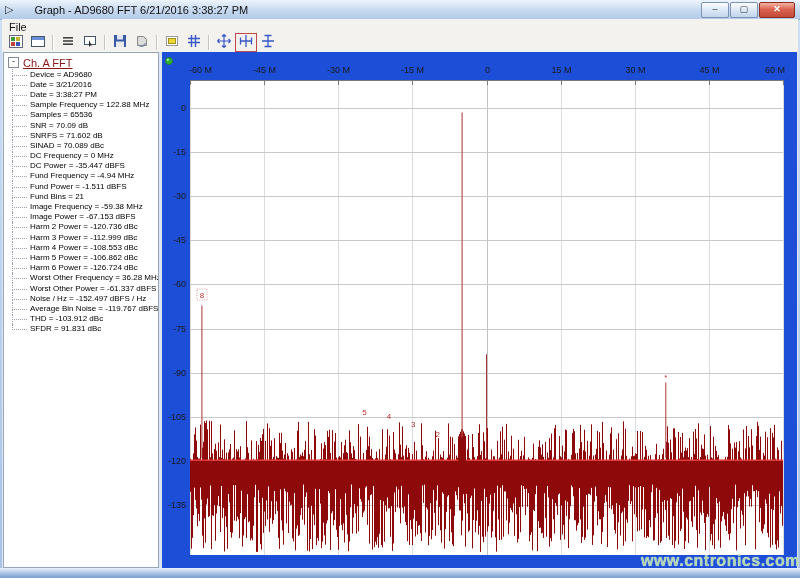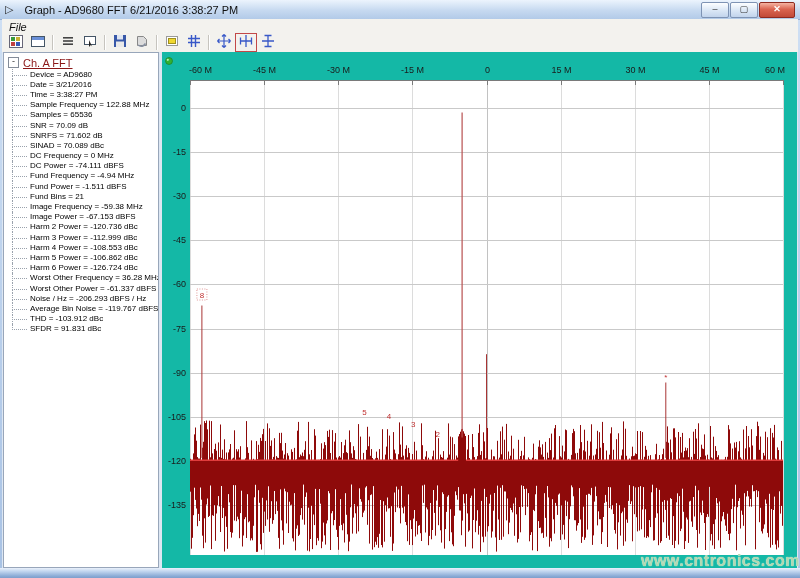--- a/index.html
+++ b/index.html
@@ -4,51 +4,51 @@
 <style>
   html,body{margin:0;padding:0;}
   body{width:800px;height:578px;position:relative;overflow:hidden;
        font-family:"Liberation Sans",sans-serif;background:#b6cce8;}
   .window{position:absolute;inset:0;background:linear-gradient(#cfe0f4,#a8c2e4);}
   
   .titlebar{position:absolute;left:0;top:0;right:0;height:19px;
     background:linear-gradient(#ecf4fd,#c6d9f0 55%,#b2cae8);
     border-bottom:1px solid #94aed2;display:flex;align-items:center;padding-left:5px;}
   .app-icon{font-size:11px;color:#222;line-height:11px;}
-  .title-text{font-size:11px;color:#101010;margin-left:11px;}
+  .title-text{font-size:11px;color:#101010;margin-left:21px;}
   .win-buttons{position:absolute;right:5px;top:2px;display:flex;gap:1px;}
   .win-btn{width:26px;height:14px;border:1px solid #7e93b4;border-radius:2px;
     background:linear-gradient(#fdfeff,#dce8f6 50%,#c2d4ec);
     font-size:9px;line-height:12px;text-align:center;color:#333;cursor:default;}
   .win-btn.close{width:34px;background:linear-gradient(#f5b3a2,#da6450 45%,#c14a38);
     border-color:#8e2a20;color:#fff;font-weight:bold;}
   
   .menubar{position:absolute;left:2px;right:2px;top:19px;height:14px;background:#f3f2ee;font-size:11px;}
-  .menu-item{display:inline-block;padding:1px 7px;line-height:14px;color:#111;font-style:italic;}
+  .menu-item{display:inline-block;padding:1px 7px;line-height:14px;color:#111;}
   .toolbar{position:absolute;left:2px;right:2px;top:33px;height:19px;background:#f3f2ee;
     border-bottom:1px solid #d6d4ce;display:flex;align-items:center;padding-left:3px;}
   .tb-btn{width:20px;height:17px;display:flex;align-items:center;justify-content:center;border:1px solid transparent;}
   .tb-btn.active{border:1px solid #c24848;}
   .tb-sep{width:0;height:15px;border-left:1px solid #c6c4be;border-right:1px solid #fff;margin:0 3px;}
   
   .client{position:absolute;left:2px;right:2px;top:52px;bottom:10px;background:#dde7f3;}
   .tree-panel{position:absolute;left:1px;top:0;width:154px;bottom:0;background:#fff;
     border:1px solid #98a6ba;overflow:hidden;}
   .troot{height:13px;display:flex;align-items:center;padding:3px 0 0 4px;}
   .expand-box{width:9px;height:9px;border:1px solid #848c98;background:#fff;font-size:9px;
     line-height:7px;text-align:center;color:#333;margin-right:4px;flex:none;}
   .root-label{color:#8b1616;font-size:11px;text-decoration:underline;}
   .trow{position:relative;height:10.2px;padding-left:26px;white-space:nowrap;color:#000;
     display:flex;align-items:center;font-size:8px;text-align:right;}
   .trow::before{content:"";position:absolute;left:8px;top:0;width:14px;height:55%;
     border-left:1px dotted #9aa2ac;border-bottom:1px dotted #9aa2ac;}
   .trow:not(:last-child)::after{content:"";position:absolute;left:8px;top:55%;height:45%;
     border-left:1px dotted #9aa2ac;}
   .splitter{position:absolute;left:155px;width:6px;top:0;bottom:0;}
-  .chart-panel{position:absolute;left:160px;right:1px;top:0;bottom:0;background:#14b8a6;text-align:center;}
+  .chart-panel{position:absolute;left:160px;right:1px;top:0;bottom:0;background:#1d4ed8;text-align:center;}
   #fft-svg{display:block;}
   
   .bottom-border{position:absolute;left:0;right:0;bottom:0;height:10px;
     background:linear-gradient(#eaf1fb,#c0d4ee 35%,#8cacd6 80%,#7e9ecb);}
   .watermark{position:absolute;right:0;top:552px;font-size:16px;font-weight:bold;
     letter-spacing:.5px;color:#b2d8b0;text-shadow:0 0 1px #ffffff;z-index:5;}
 </style>
 </head>
 <body>
 
@@ -151,42 +151,42 @@
         <span class="root-label">Ch. A FFT</span>
       </div>
       <div id="tree-rows">
           <div class="trow">
             <span>Device = AD9680</span>
           </div>
           <div class="trow">
             <span>Date = 3/21/2016</span>
           </div>
           <div class="trow">
-            <span>Time = 3:38:27 PM</span>
+            <span>Date = 3:38:27 PM</span>
           </div>
           <div class="trow">
             <span>Sample Frequency = 122.88 MHz</span>
           </div>
           <div class="trow">
             <span>Samples = 65536</span>
           </div>
           <div class="trow">
             <span>SNR = 70.09 dB</span>
           </div>
           <div class="trow">
             <span>SNRFS = 71.602 dB</span>
           </div>
           <div class="trow">
             <span>SINAD = 70.089 dBc</span>
           </div>
           <div class="trow">
             <span>DC Frequency = 0 MHz</span>
           </div>
           <div class="trow">
-            <span>DC Power = -74.111 dBFS</span>
+            <span>DC Power = -35.447 dBFS</span>
           </div>
           <div class="trow">
             <span>Fund Frequency = -4.94 MHz</span>
           </div>
           <div class="trow">
             <span>Fund Power = -1.511 dBFS</span>
           </div>
           <div class="trow">
             <span>Fund Bins = 21</span>
           </div>
@@ -211,21 +211,21 @@
           <div class="trow">
             <span>Harm 6 Power = -126.724 dBc</span>
           </div>
           <div class="trow">
             <span>Worst Other Frequency = 36.28 MHz</span>
           </div>
           <div class="trow">
             <span>Worst Other Power = -61.337 dBFS</span>
           </div>
           <div class="trow">
-            <span>Noise / Hz = -206.293 dBFS / Hz</span>
+            <span>Noise / Hz = -152.497 dBFS / Hz</span>
           </div>
           <div class="trow">
             <span>Average Bin Noise = -119.767 dBFS</span>
           </div>
           <div class="trow">
             <span>THD = -103.912 dBc</span>
           </div>
           <div class="trow">
             <span>SFDR = 91.831 dBc</span>
           </div>

